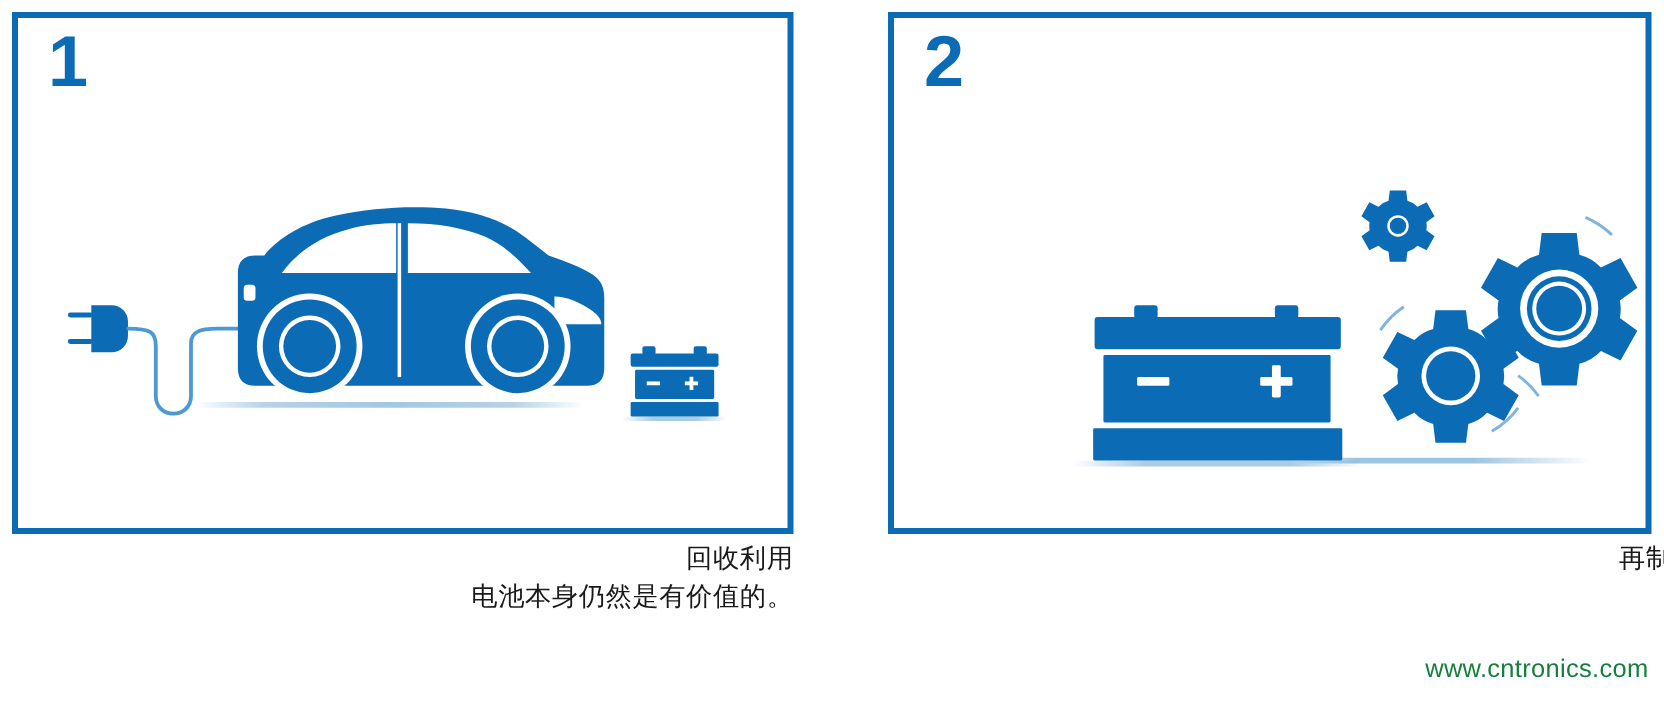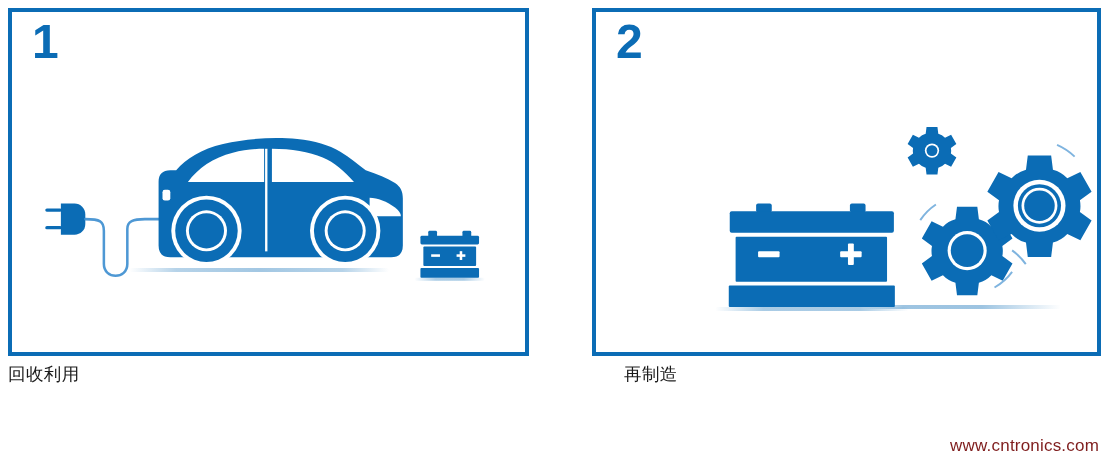--- a/index.html
+++ b/index.html
@@ -50,43 +50,43 @@
     left: 0;
     top: 0;
     width: 100%;
     height: 100%;
     pointer-events: none;
   }
 
   
   .caption {
     position: absolute;
-    text-align: left;
+    text-align: right;
     color: #1a1a1a;
-    font-family: Liberation Sans, sans-serif;
+    font-family: Liberation Mono, monospace;
     font-size: 17.5px;
     line-height: 25px;
     letter-spacing: 0.4px;
     white-space: nowrap;
   }
   #caption-1 { left: 8px;   top: 362px; width: 521px; }
   #caption-2 { left: 624px; top: 362px; width: 509px; }
 
   .caption-line { display: block; }
   .caption-title { display: block; }
 
   
   #watermark {
     position: absolute;
     right: 10px;
     top: 436px;
     font-family: "Liberation Sans", "DejaVu Sans", sans-serif;
     font-size: 17px;
     letter-spacing: 0.2px;
-    color: #7f1d1d;
+    color: #15803d;
     white-space: nowrap;
   }
 </style>
 </head>
 <body>
 
 <div class="stage">
 
   <div class="panel" id="panel-1">
 
@@ -268,20 +268,21 @@
         <circle cx="0" cy="9" r="17" fill="#0b6cb5"></circle>
       </g>
 
       <path d="M470,136 A 62,62 0 0 1 488,148" fill="none" stroke="#7fb4df" stroke-width="2"></path>
       <path d="M438,258 A 62,62 0 0 0 424,244" fill="none" stroke="#7fb4df" stroke-width="2"></path>
     </svg>
   </div>
 
   <div class="caption" id="caption-1">
     <span class="caption-title">回收利用</span>
+    <span class="caption-line">电池本身仍然是有价值的。</span>
   </div>
 
   <div class="caption" id="caption-2">
     <span class="caption-title">再制造</span>
   </div>
 
   <div id="watermark">www.cntronics.com</div>
 
 </div>
 

